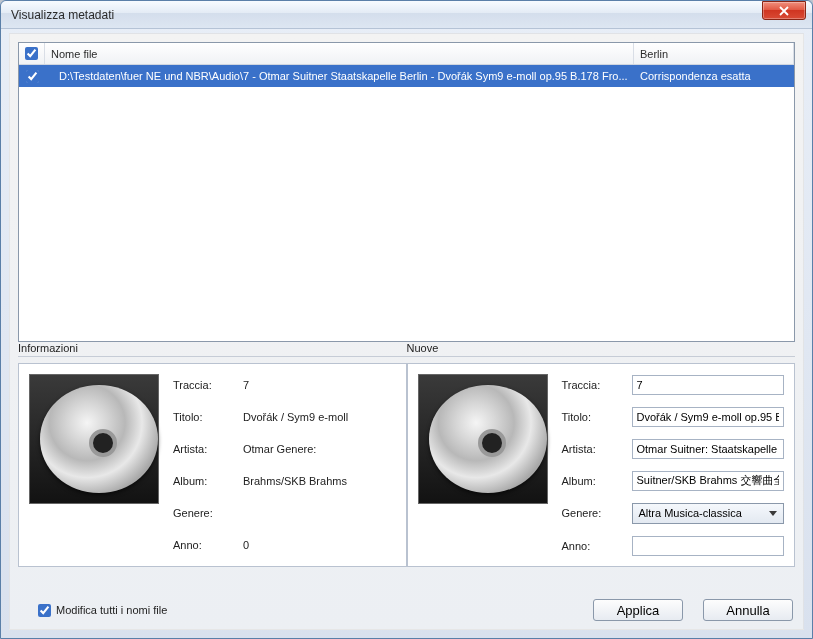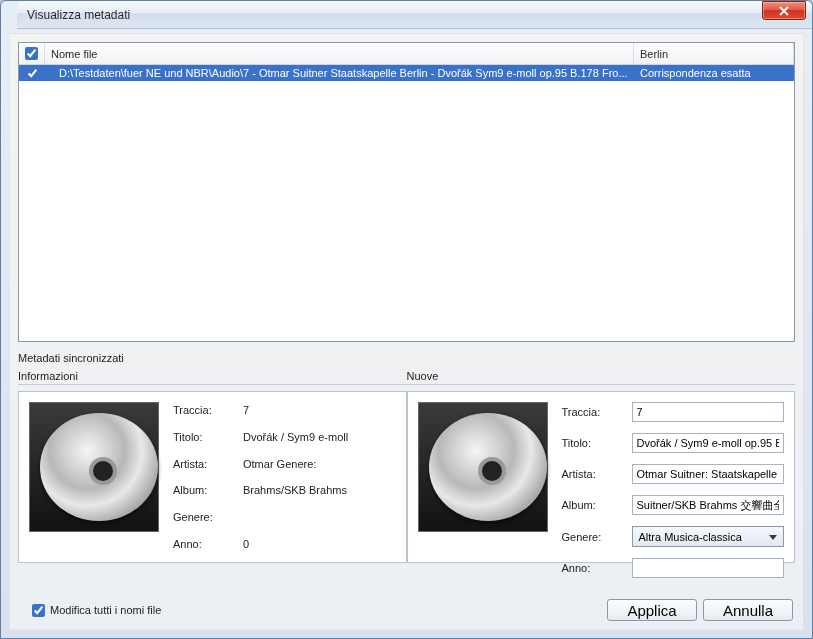--- a/index.html
+++ b/index.html
@@ -12,21 +12,20 @@
     overflow: hidden;
   }
   .window {
     width: 813px;
     height: 639px;
     background: linear-gradient(to bottom, #e8eef7 0%, #d9e1ee 100%);
     border: 1px solid #5a7fa8;
     border-radius: 6px 6px 0 0;
     position: relative;
     box-shadow: 0 0 6px rgba(0,0,0,0.3);
-    padding-left: 16px;
   }
   .titlebar {
     height: 28px;
     background: linear-gradient(to bottom, #f7fbff 0%, #e3ebf5 45%, #d4deec 46%, #dde6f2 100%);
     border-bottom: 1px solid #b5c3d6;
     border-radius: 6px 6px 0 0;
     display: flex;
     align-items: center;
     padding: 0 6px 0 10px;
     position: relative;
@@ -79,21 +78,21 @@
     align-items: center;
     padding: 0 6px;
     color: #2b2b2b;
   }
   .chk-col { width: 26px; justify-content: center; }
   .name-col { flex: 1; padding-left: 14px; }
   .state-col { width: 160px; }
   .list-body { position: absolute; top: 22px; left:0; right:0; bottom:0; overflow:auto; }
   .row {
     display: flex;
-    height: 16px;
+    height: 22px;
     align-items: center;
     font-size: 11px;
   }
   .row.selected { background: #3a71c9; color: #fff; }
   .row .cell { padding: 0 6px; }
   .row .chk { width:26px; display:flex; justify-content:center; }
   .row .name { flex:1; padding-left:14px; white-space:nowrap; overflow:hidden; text-overflow:ellipsis; }
   .row .state { width:160px; white-space:nowrap; }
   input[type=checkbox] {
     width: 13px; height: 13px;
@@ -112,21 +111,21 @@
   .panel-title {
     font-size: 11px;
     color: #222;
     margin-bottom: 6px;
     border-bottom: 1px solid #c6ccd6;
     padding-bottom: 2px;
   }
   .panel-body {
     border: 1px solid #b9c2d0;
     background: #fff;
-    height: 172px;
+    height: 204px;
     padding: 10px;
     display: flex;
     gap: 14px;
   }
   .cd-art {
     width: 130px; height: 130px;
     background: linear-gradient(to bottom, #3a3a3a, #121212);
     border: 1px solid #666;
     position: relative;
     flex-shrink: 0;
@@ -187,35 +186,35 @@
     content:"";
     position:absolute;
     right:6px; top:50%;
     margin-top:-2px;
     border-left:4px solid transparent;
     border-right:4px solid transparent;
     border-top:5px solid #3a3a3a;
   }
   .footer {
     position:absolute;
-    left:22px; right:10px; bottom:8px;
+    left:28px; right:10px; bottom:8px;
     display:flex;
     align-items:center;
   }
   .footer .spacer { flex:1; }
   .btn {
     min-width: 90px;
     height: 22px;
     border: 1px solid #8a98aa;
     background: linear-gradient(to bottom, #fdfdfd, #e7ebf1);
     border-radius: 3px;
     font-family: inherit;
-    font-size: 15px;
+    font-size: 13px;
     padding: 0 18px;
-    margin-left: 6px;
+    margin-left: 20px;
     cursor: pointer;
   }
   .footer label { display:flex; align-items:center; gap:5px; font-size:11px; color:#222;}
 </style>
 </head>
 <body>
 
 <div class="window">
   <div class="titlebar">
     <span class="title">Visualizza metadati</span>
@@ -240,21 +239,20 @@
         <div class="row selected">
           <div class="cell chk">
             <input type="checkbox" checked="" style="">
           </div>
           <div class="cell name">D:\Testdaten\fuer NE und NBR\Audio\7 - Otmar Suitner Staatskapelle Berlin - Dvořák  Sym9 e-moll op.95 B.178 Fro...</div>
           <div class="cell state">Corrispondenza esatta</div>
         </div>
       </div>
     </div>
 
-    <div class="section-label">Metadati sincronizzati</div>
 
     <div class="panels">
 
       <div class="panel-col">
         <div class="panel-title">Informazioni</div>
         <div class="panel-body">
           <div class="cd-art"></div>
           <div class="fields">
             <div class="lbl">Traccia:</div>
             <div class="val">7</div>

